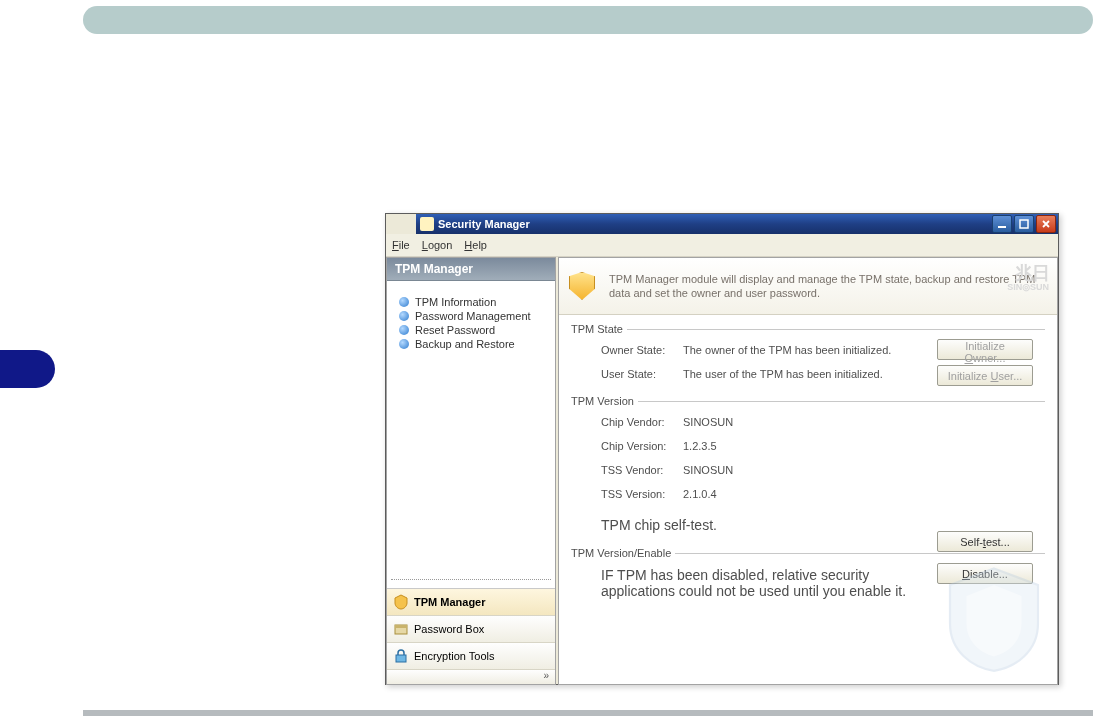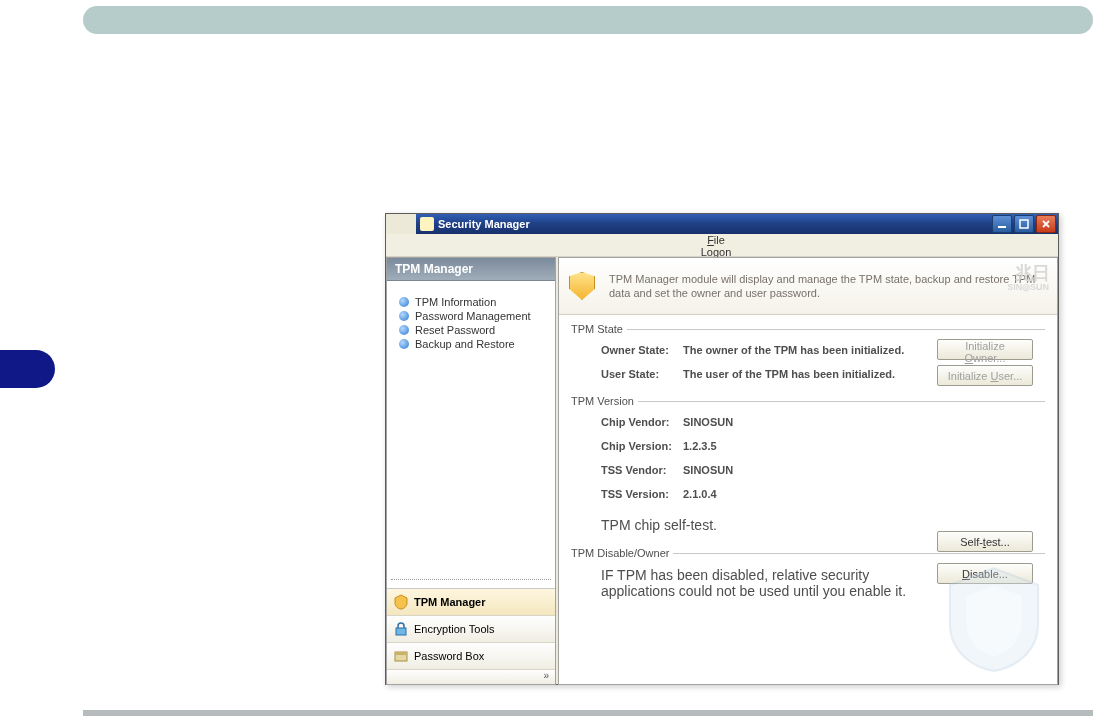--- a/index.html
+++ b/index.html
@@ -89,21 +89,20 @@
   .win-btn.min { background: linear-gradient(#5d8fd6, #2a5d9e); border: 1px solid #1a3f70; }
   .win-btn.max { background: linear-gradient(#5d8fd6, #2a5d9e); border: 1px solid #1a3f70; }
   .win-btn.close { background: linear-gradient(#e97e5b, #c83b1a); border: 1px solid #8a2710; }
   .menubar {
     height: 22px;
     background: #f1efe2;
     display: flex;
     align-items: center;
     padding: 0 6px;
     border-bottom: 1px solid #d6d3c5;
-    flex-direction: column;
   }
   .menu-item {
     margin-right: 12px;
     font-size: 11px;
     color: #333;
   }
   .menu-item u { text-decoration: underline; }
   .workspace {
     display: flex;
     height: calc(100% - 42px);
@@ -256,21 +255,20 @@
     content: "";
     flex: 1;
     height: 1px;
     background: #c8c8c8;
     margin-left: 4px;
   }
   .row {
     display: flex;
     align-items: flex-start;
     padding: 3px 0 3px 30px;
-    font-weight: bold;
   }
   .row .label {
     width: 82px;
     color: #4e4e4e;
     font-size: 11px;
   }
   .row .value {
     flex: 1;
     color: #4e4e4e;
     font-size: 11px;
@@ -372,35 +370,35 @@
           <span class="bottom-icon">
             <svg width="16" height="16" viewBox="0 0 16 16">
                 <path d="M8 1 L14 4 V9 C14 12 11 15 8 15 C5 15 2 12 2 9 V4 Z" fill="#f5c24b" stroke="#c78f1f"></path>
               </svg>
           </span>
           <span>TPM Manager</span>
         </div>
         <div class="bottom-item">
           <span class="bottom-icon">
             <svg width="16" height="16" viewBox="0 0 16 16">
+                <rect x="2" y="4" width="12" height="9" fill="#e6d8a6" stroke="#a88f3d"></rect>
+                <rect x="2" y="4" width="12" height="3" fill="#c9b36b"></rect>
+              </svg>
+          </span>
+          <span>Password Box</span>
+        </div>
+        <div class="bottom-item">
+          <span class="bottom-icon">
+            <svg width="16" height="16" viewBox="0 0 16 16">
                 <rect x="3" y="7" width="10" height="7" fill="#6fb7e4" stroke="#2b6ea3"></rect>
                 <path d="M5 7 V5 a3 3 0 0 1 6 0 V7" fill="none" stroke="#2b6ea3" stroke-width="1.5"></path>
               </svg>
           </span>
           <span>Encryption Tools</span>
         </div>
-        <div class="bottom-item">
-          <span class="bottom-icon">
-            <svg width="16" height="16" viewBox="0 0 16 16">
-                <rect x="2" y="4" width="12" height="9" fill="#e6d8a6" stroke="#a88f3d"></rect>
-                <rect x="2" y="4" width="12" height="3" fill="#c9b36b"></rect>
-              </svg>
-          </span>
-          <span>Password Box</span>
-        </div>
         <div class="collapse-row">
           <span>»</span>
         </div>
       </div>
     </div>
 
     <div class="content">
       <div class="banner">
         <div class="banner-icon">
           <div class="shield-shape"></div>
@@ -447,21 +445,21 @@
             <span class="value">2.1.0.4</span>
           </div>
         </div>
 
         <div class="group">
           <span class="desc">TPM chip self-test.</span>
           <button class="btn right-btn" style="top:16px">Self-<u>t</u>est...</button>
         </div>
 
         <div class="group">
-          <div class="group-title">TPM Disable/Owner</div>
+          <div class="group-title">TPM Version/Enable</div>
           <span class="desc">IF TPM has been disabled, relative security applications could not be used until you enable it.</span>
           <button class="btn right-btn" style="top:16px"><u>D</u>isable...</button>
         </div>
 
         <svg class="watermark" viewBox="0 0 100 100">
           <path d="M50 5 L90 20 V55 C90 80 70 95 50 98 C30 95 10 80 10 55 V20 Z" fill="#d8e6f1" stroke="#b6cbe0" stroke-width="2"></path>
           <path d="M50 20 L75 30 V55 C75 72 62 82 50 85 C38 82 25 72 25 55 V30 Z" fill="#e9f1f8"></path>
         </svg>
       </div>
     </div>

